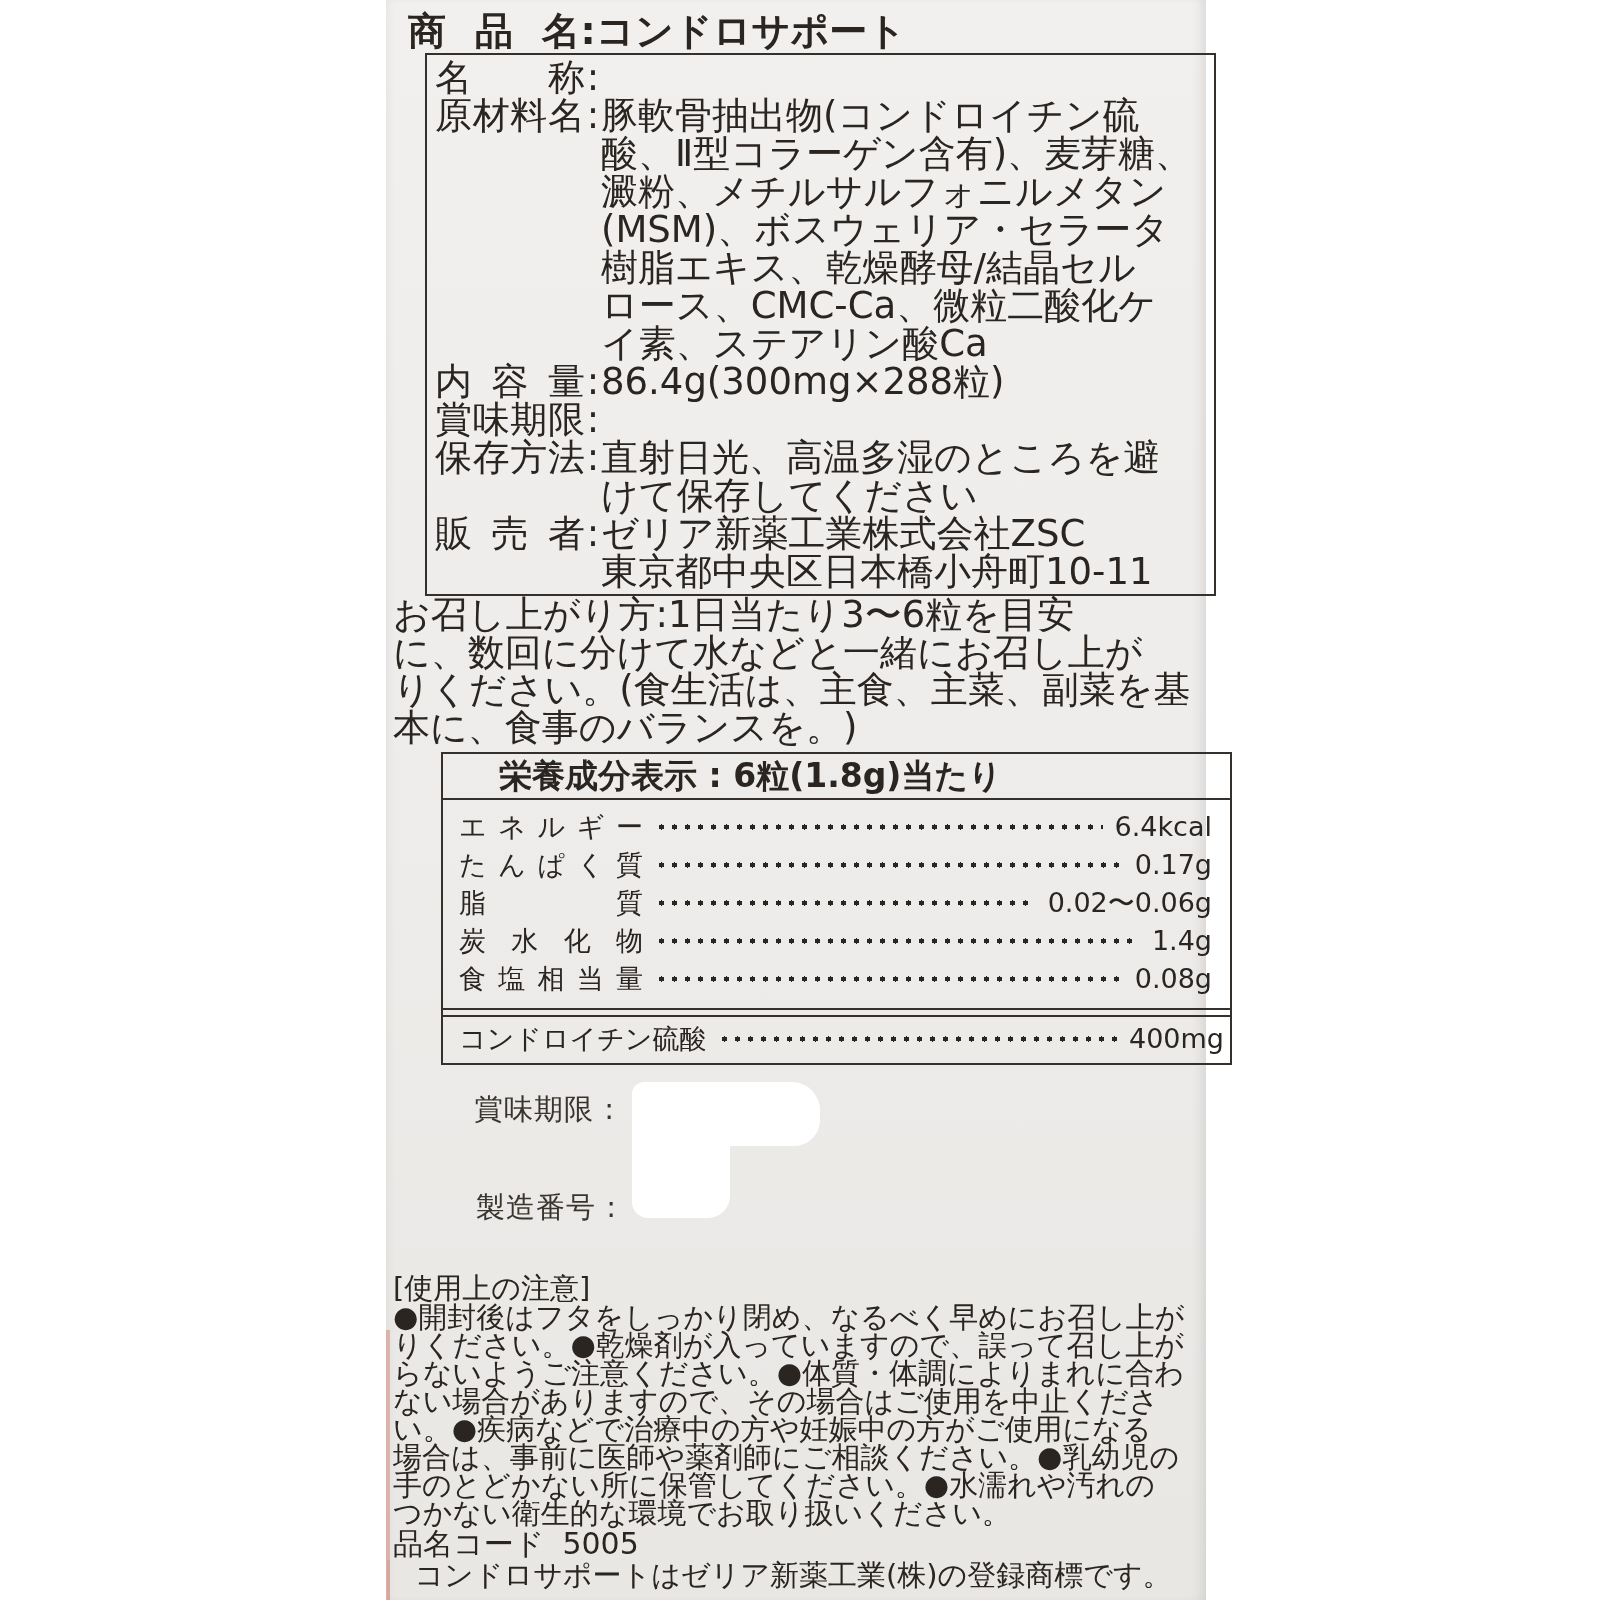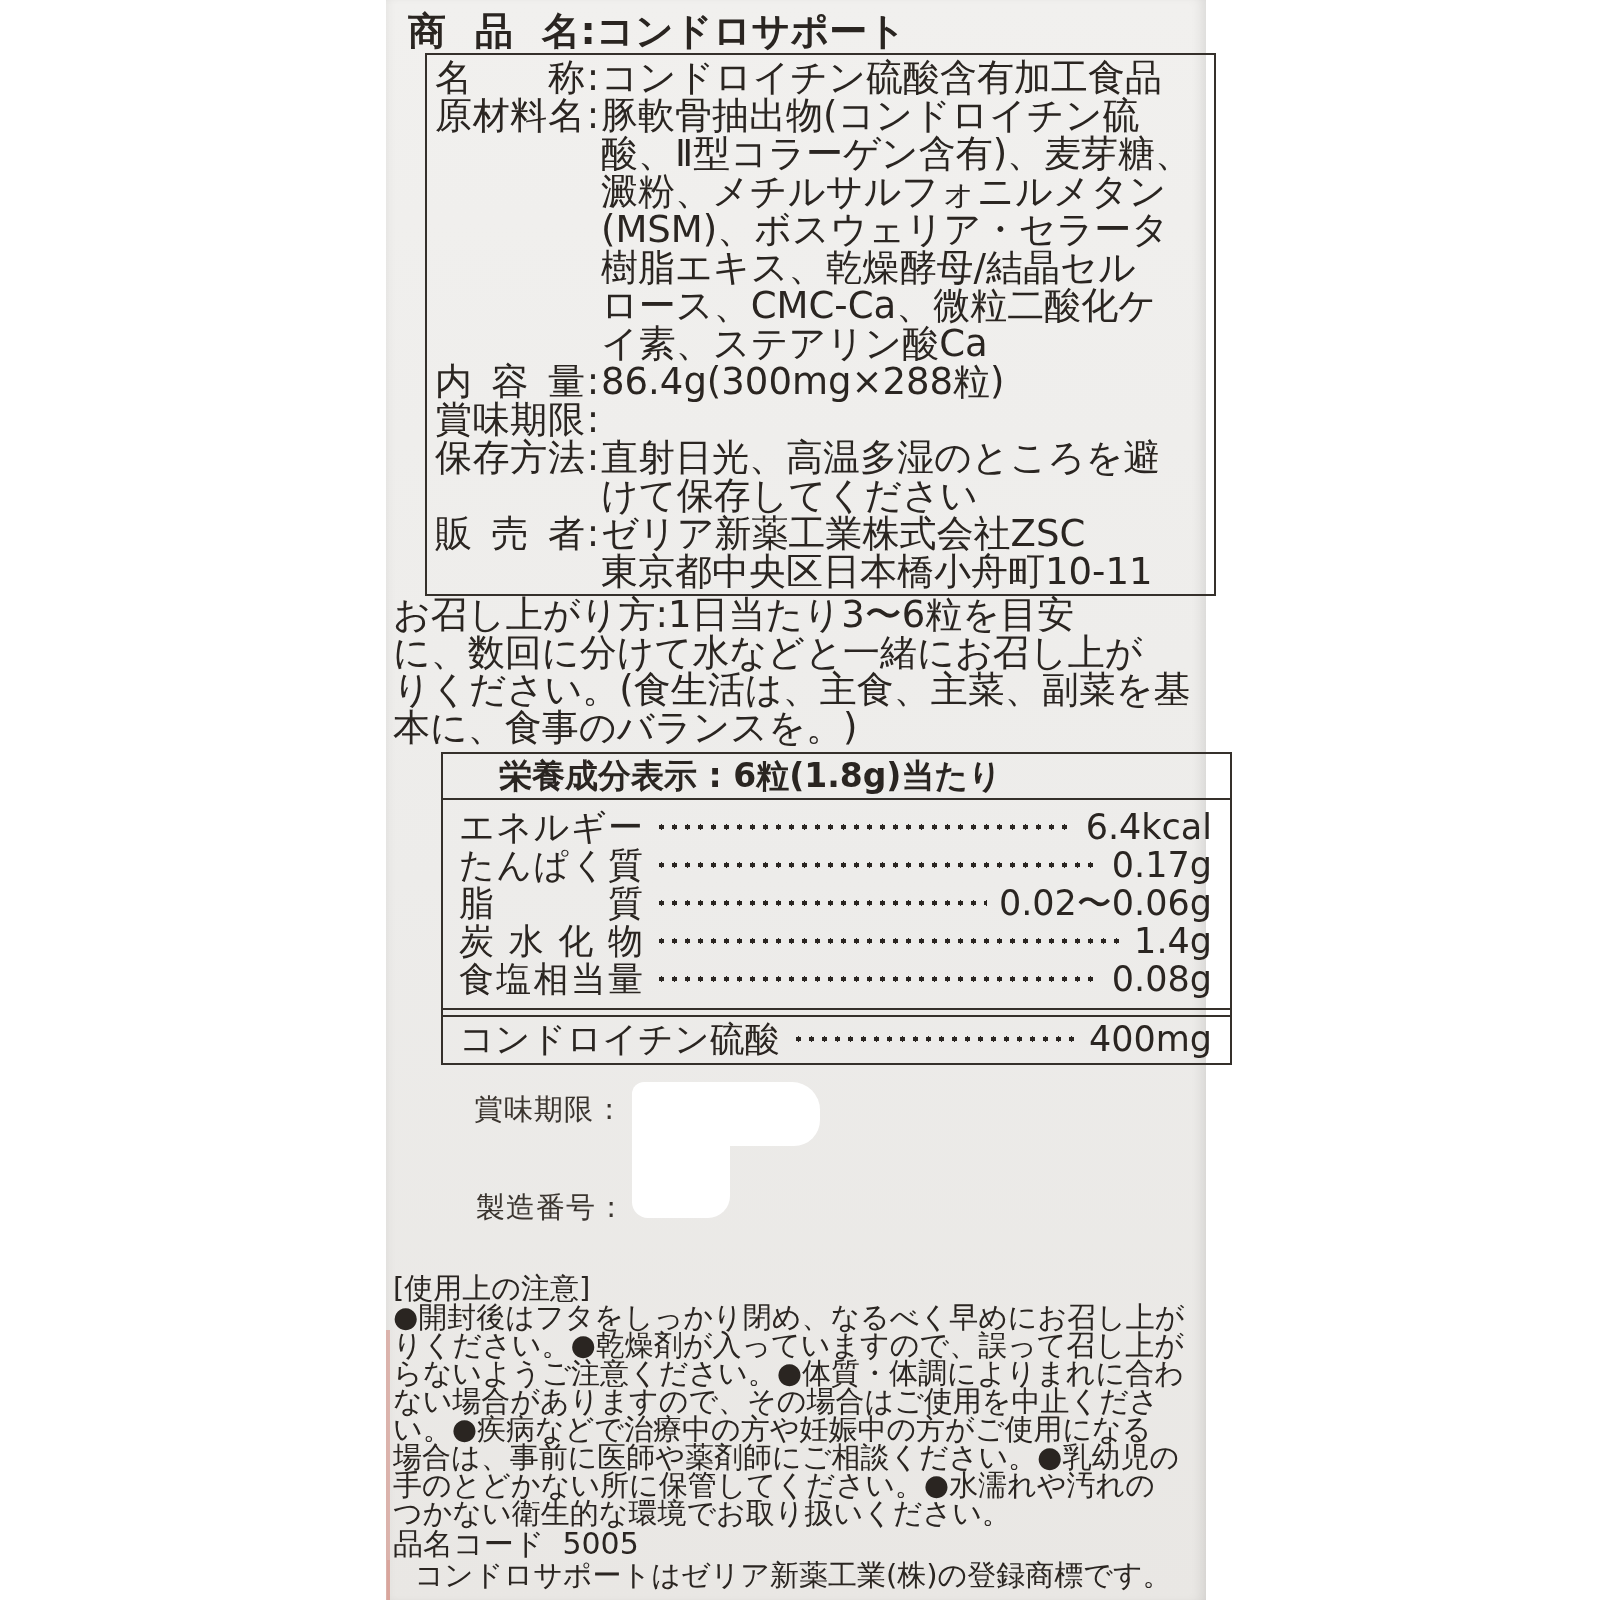--- a/index.html
+++ b/index.html
@@ -26,22 +26,22 @@
   .ilabel{width:150px;flex:none;}
   .icolon{flex:none;width:16px;text-align:center;}
   .ival{flex:1;white-space:pre-line;}
   
   .serving{left:7px;top:596px;width:804px;font-size:37px;line-height:37.5px;font-weight:500;white-space:pre-line;}
   
   .nutrition-box{left:11px;top:752px;width:787px;border:2px solid #35302b;margin-left:44px;}
   .nheader{line-height:44px;border-bottom:2px solid #35302b;padding-left:56px;font-size:33px;font-weight:600;}
   .nrows{border-bottom:2px solid #35302b;padding:8px 18px 10px 16px;}
   .ngap{height:5px;}
-  .nhigh{border-top:2px solid #35302b;padding:3px 18px 5px 16px;}
-  .nrow{display:flex;align-items:flex-end;line-height:38px;font-size:35px;font-weight:500;}
+  .nhigh{border-top:2px solid #35302b;padding:3px 6px 5px 16px;}
+  .nrow{display:flex;align-items:flex-end;line-height:38px;font-size:27px;font-weight:500;}
   .nlabel{flex:none;width:184px;}
   .nlabel-wide{flex:none;}
   .dots{
     flex:1;height:38px;margin:0 12px 0 12px;
     background-image:radial-gradient(circle,#2a2521 2.5px,rgba(42,37,33,0) 2.7px);
     background-size:13px 38px;background-repeat:repeat-x;background-position:left center;
   }
   .nval{flex:none;}
   
   .stamp-label{font-size:29px;letter-spacing:1px;color:#3a342e;font-weight:500;white-space:nowrap;}
@@ -68,21 +68,20 @@
 <div class="package">
 
   <div class="abs product-line">
     <span class="jl pl-label">商 品 名</span><span class="colon">:</span><span>コンドロサポート</span>
   </div>
 
   <div class="abs info-box">
     <div class="irow">
       <span class="jl ilabel">名 称</span>
         <span class="icolon">:</span>
-        <span class="ival">コンドロイチン硫酸含有加工食品</span>
     </div>
     <div class="irow">
       <span class="jl ilabel">原材料名</span>
         <span class="icolon">:</span>
         <span class="ival">豚軟骨抽出物(コンドロイチン硫
 酸、Ⅱ型コラーゲン含有)、麦芽糖、
 澱粉、メチルサルフォニルメタン
 (MSM)、ボスウェリア・セラータ
 樹脂エキス、乾燥酵母/結晶セル
 ロース、CMC-Ca、微粒二酸化ケ

